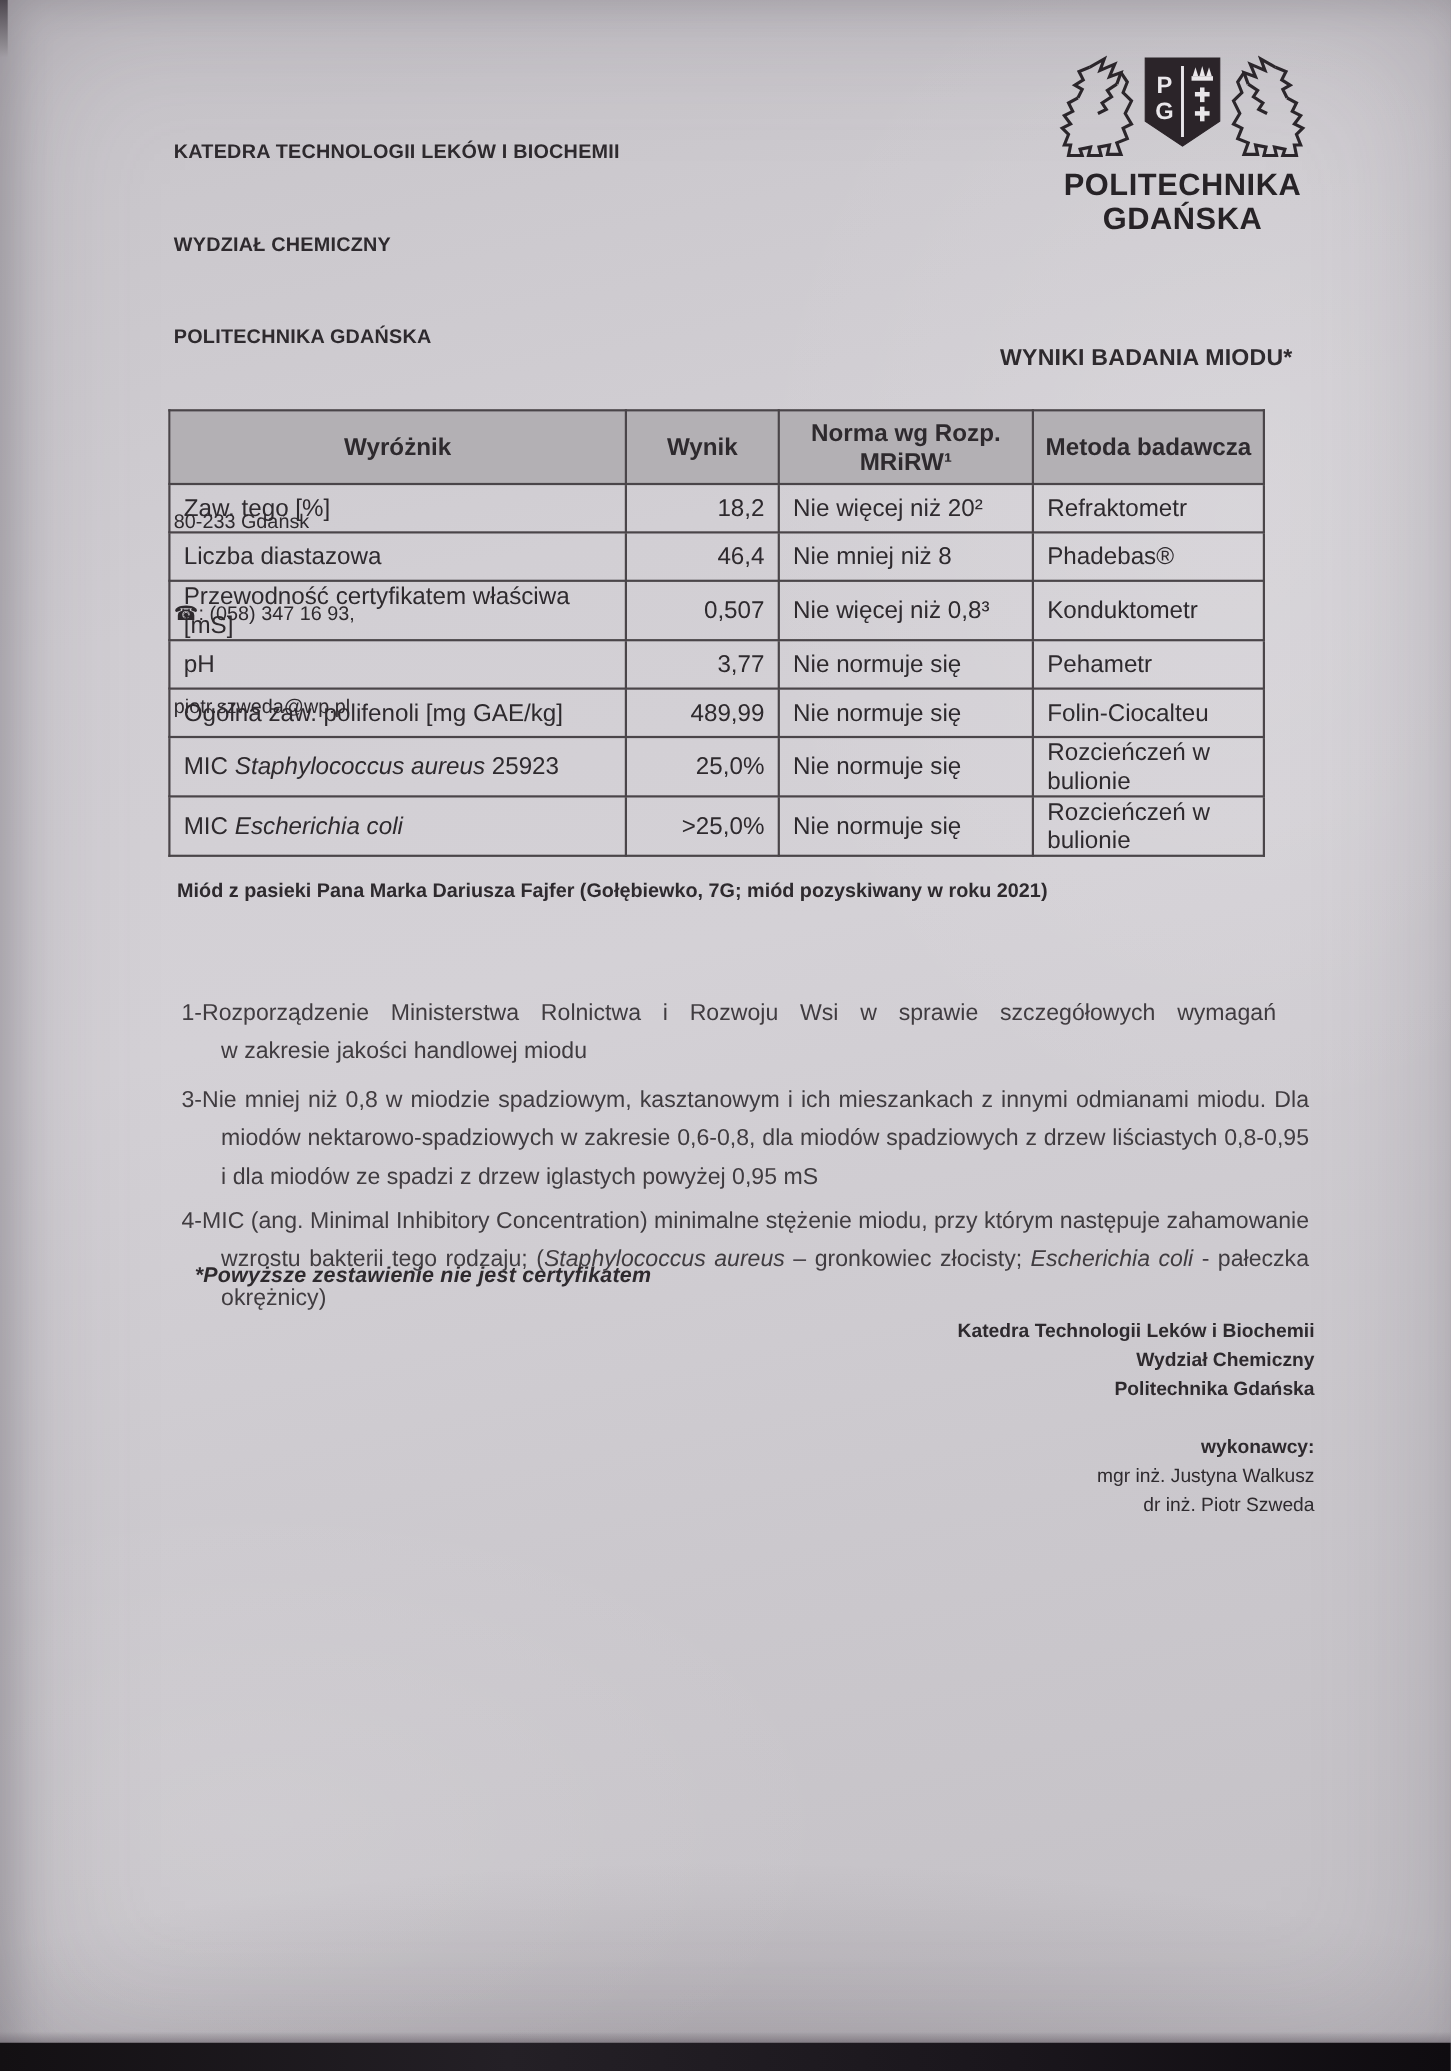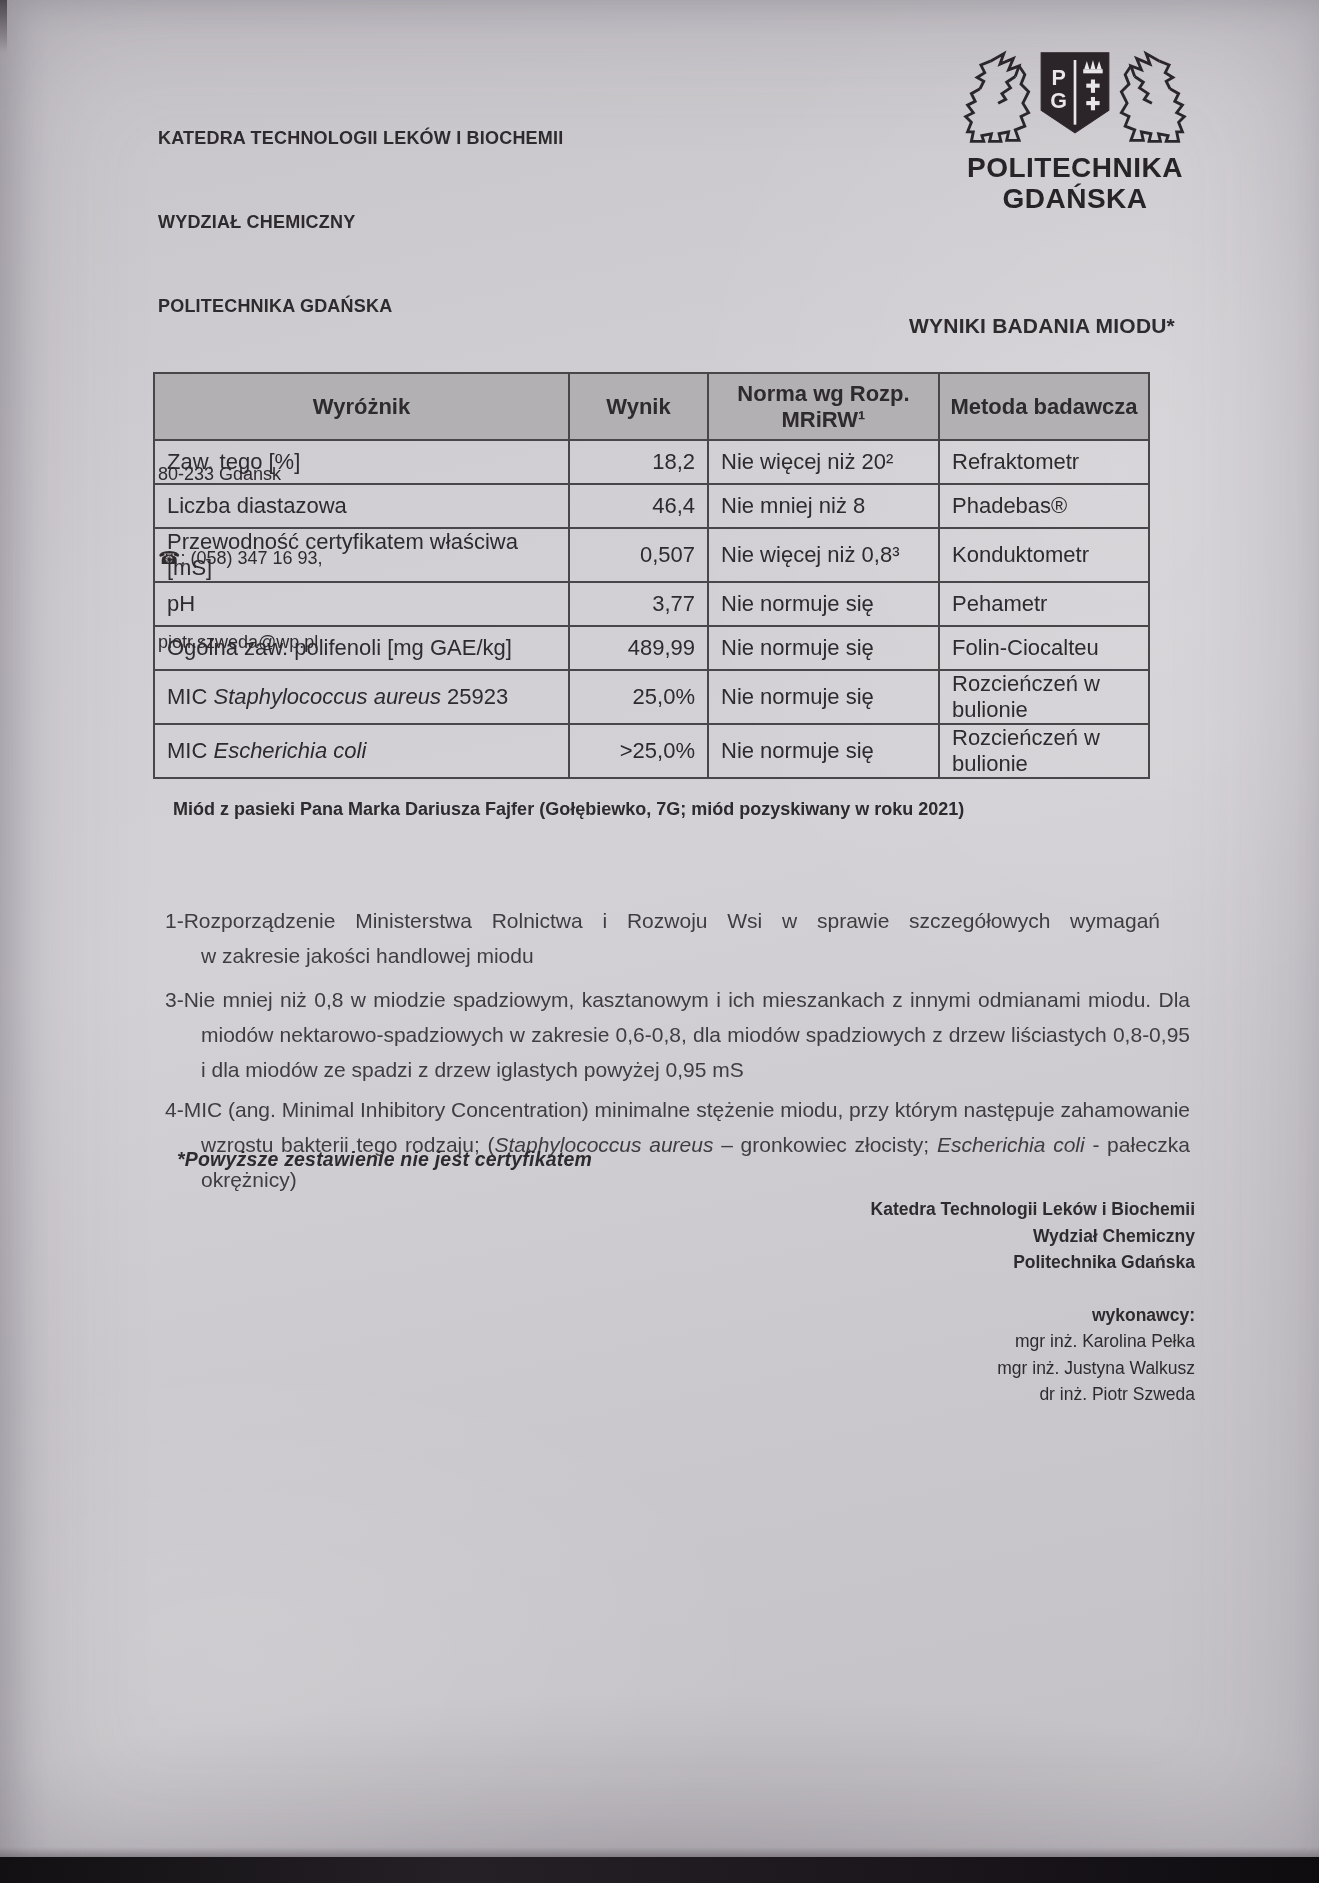--- a/index.html
+++ b/index.html
@@ -40,21 +40,21 @@
   table.results{position:absolute;left:153px;top:372px;border-collapse:collapse;table-layout:fixed;
     width:995px;font-size:22px;color:var(--ink);}
   table.results td,table.results th{border:2px solid var(--tborder);vertical-align:middle;overflow:hidden;}
   table.results th{background:var(--thead-bg);font-weight:bold;text-align:center;height:63px;line-height:26px;}
   table.results td{height:42px;padding:0 12px;}
   td.c-result{text-align:right;padding-right:16px;}
   .col1{width:415px;} .col2{width:139px;} .col3{width:231px;} .col4{width:210px;}
   .species{font-style:italic;}
   td.c-param{white-space:pre-wrap;}
 
-  .caption{position:absolute;left:173px;top:799px;width:1010px;font-weight:bold;font-size:18px;}
+  .caption{position:absolute;left:161px;top:799px;width:1010px;font-weight:bold;font-size:18px;}
 
   
   .footnotes{position:absolute;left:165px;top:903px;width:1025px;font-size:21px;color:var(--foot-ink);line-height:35px;}
   .fn{margin:0;}
   .fn-justify-line{width:995px;text-align:justify;text-align-last:justify;}
   .fn-indent{padding-left:36px;}
   .fn-hang{text-align:justify;text-indent:-36px;padding-left:36px;}
   .fn1{margin-bottom:9px;}
   .fn2{margin-bottom:9px;white-space:pre-wrap;}
   .fn3{margin-bottom:5px;}
@@ -202,20 +202,19 @@
   </div>
 
   <div class="cert-note">*Powyższe zestawienie nie jest certyfikatem</div>
 
   <div class="signature">
     <div class="b">Katedra Technologii Leków i Biochemii</div>
     <div class="b">Wydział Chemiczny</div>
     <div class="b">Politechnika Gdańska</div>
     <div class="sig-gap"></div>
     <div class="b">wykonawcy:</div>
-    <div>mgr inż. Karolina Pełka</div>
     <div>mgr inż. Justyna Walkusz</div>
     <div>dr inż. Piotr Szweda</div>
   </div>
 
   <div class="bottom-paper-edge"></div>
   <div class="bottom-band"></div>
 </div>
 
 </body></html>

